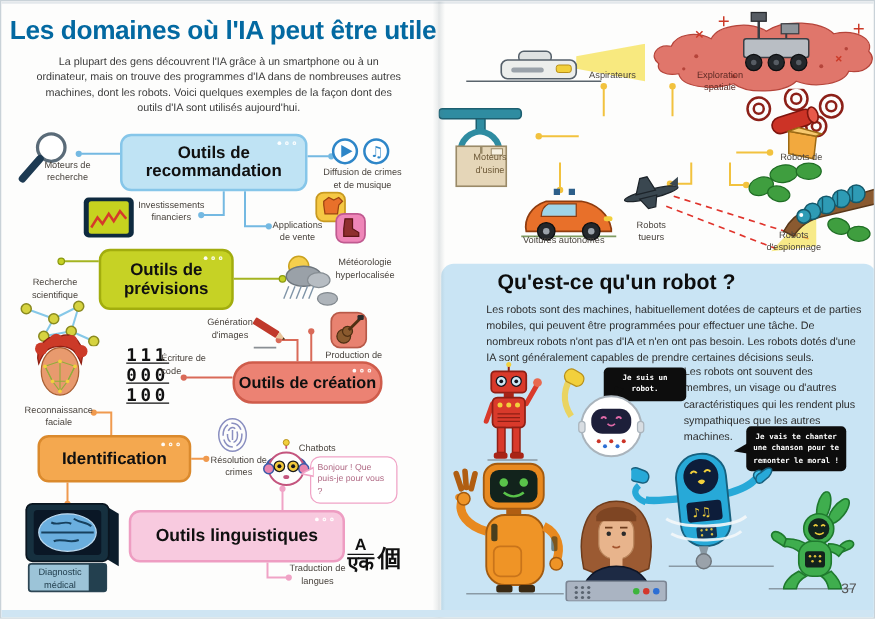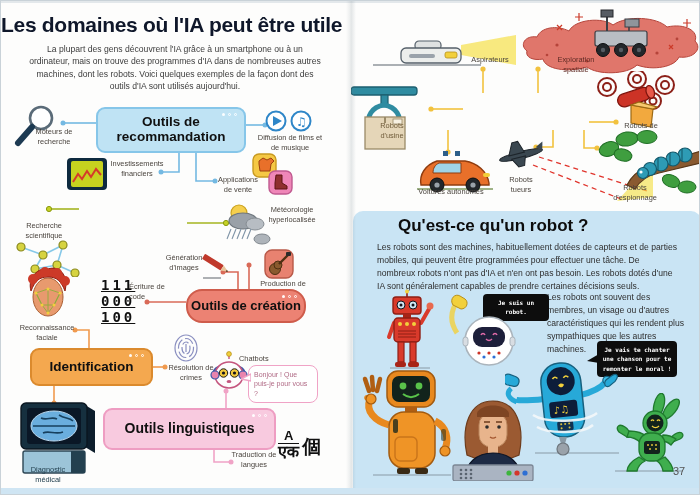--- a/index.html
+++ b/index.html
@@ -8,22 +8,22 @@
     background:#fdfdfc;overflow:hidden;
     font-family:"Liberation Sans",sans-serif;
     border:1px solid #c9d2d8;box-sizing:border-box;
   }
   .abs{position:absolute;}
   .fold{left:345px;top:0;width:10px;height:495px;
     background:linear-gradient(to right,rgba(0,0,0,0) 0%,rgba(90,110,120,.10) 40%,rgba(90,110,120,.16) 52%,rgba(0,0,0,0) 100%);}
   .bottom-strip{left:0;bottom:0;width:700px;height:6px;background:#cfe5f3;}
   .top-line{left:0;top:0;width:700px;height:2px;background:#e3e8eb;}
 
-  .page-title{left:0;top:12px;width:348px;text-align:left;
-    font-size:21px;font-weight:800;color:#0f172a;letter-spacing:-.3px;}
+  .page-title{left:0;top:12px;width:348px;text-align:right;
+    font-size:21px;font-weight:800;color:#0369a1;letter-spacing:-.3px;}
   .intro{left:26px;top:42px;width:296px;text-align:center;
     font-size:8.6px;line-height:1.45;color:#3c3c3c;}
   .pagenum{font-size:11px;color:#555;}
 
   .tool-box{border-radius:9px;border:2px solid;display:flex;align-items:center;justify-content:center;
     text-align:center;font-weight:bold;color:#101010;box-sizing:border-box;line-height:1.1;}
   .win-dots{position:absolute;top:4px;right:7px;display:flex;gap:2.5px;}
   .win-dots i{width:3.4px;height:3.4px;border-radius:50%;box-sizing:border-box;}
   .win-dots i:nth-child(1){background:rgba(255,255,255,.95);}
   .win-dots i:nth-child(2){border:1px solid rgba(255,255,255,.9);}
@@ -144,37 +144,45 @@
       </span>
     <span style="width:120px;">Outils de recommandation</span>
   </div>
 
   <svg class="abs" style="left:264px;top:108px;" width="50" height="24" viewBox="0 0 50 24">
     <circle cx="11" cy="12" r="9.5" fill="#fff" stroke="#2e86c8" stroke-width="2"></circle>
     <path d="M8,7 L17,12 L8,17 Z" fill="#2e86c8"></path>
     <circle cx="36" cy="12" r="9.5" fill="#fff" stroke="#2e86c8" stroke-width="2"></circle>
     <text x="31" y="16.5" font-size="12" font-weight="bold" fill="#2e86c8" font-family="DejaVu Sans, sans-serif">♫</text>
   </svg>
-  <div class="abs node-label" style="left:256px;top:132px;width:66px;">Diffusion de films et de musique</div>
+  <div class="abs node-label" style="left:256px;top:132px;width:66px;">Diffusion de crimes et de musique</div>
 
   <svg class="abs" style="left:64px;top:155px;" width="44" height="38" viewBox="0 0 44 38">
     <rect x="2" y="2" width="40" height="32" rx="4" fill="#0e2a3f"></rect>
     <rect x="6" y="5" width="32" height="26" rx="2" fill="#c6d21f"></rect>
     <polyline points="8,26 13,18 17,23 22,15 26,21 31,13 36,19" stroke="#d53a2a" stroke-width="2" fill="none"></polyline>
   </svg>
   <div class="abs node-label" style="left:106px;top:158px;width:60px;">Investissements financiers</div>
 
   <svg class="abs" style="left:250px;top:152px;" width="44" height="44" viewBox="0 0 44 44">
     <rect x="2" y="1" width="23" height="23" rx="6" fill="#f5c844" stroke="#c89a20" stroke-width="1.4"></rect>
     <path d="M8,8 L12,5 L16,7 L20,5 L23,8 L20,11 L19,18 L9,18 L8,11 Z" fill="#e8702a" stroke="#9c4310" stroke-width="1"></path>
     <rect x="18" y="18" width="23" height="23" rx="6" fill="#ef86b8" stroke="#c05a90" stroke-width="1.4"></rect>
     <path d="M25,22 L31,22 L31,30 L36,33 L36,36 L24,36 L24,30 Z" fill="#8f2f2f" stroke="#5e1515" stroke-width="1"></path>
   </svg>
   <div class="abs node-label" style="left:214px;top:174px;width:46px;">Applications de vente</div>
 
+  <div class="abs tool-box" style="left:78px;top:198px;width:108px;height:49px;background:#c6d225;border-color:#a2ad0e;font-size:13.5px;">
+    <span class="win-dots">
+        <i></i>
+        <i></i>
+        <i></i>
+      </span>
+    <span style="width:86px;">Outils de prévisions</span>
+  </div>
 
   <div class="abs node-label" style="left:16px;top:220px;width:54px;">Recherche scientifique</div>
 
   <svg class="abs" style="left:12px;top:236px;" width="68" height="40" viewBox="0 0 68 40">
     <g stroke="#86c8e8" stroke-width="1.6">
       <line x1="8" y1="10" x2="30" y2="18"></line>
         <line x1="30" y1="18" x2="50" y2="8"></line>
       <line x1="30" y1="18" x2="22" y2="32"></line>
         <line x1="22" y1="32" x2="44" y2="28"></line>
       <line x1="44" y1="28" x2="62" y2="36"></line>
@@ -303,21 +311,21 @@
 
   <svg class="abs" style="left:18px;top:400px;" width="80" height="76" viewBox="0 0 80 76">
     <polygon points="66,4 76,10 76,52 66,46" fill="#0c1d2b"></polygon>
     <rect x="2" y="2" width="66" height="46" rx="5" fill="#16303f" stroke="#0a1620" stroke-width="1.4"></rect>
     <rect x="8" y="7" width="54" height="36" rx="3" fill="#0a1726"></rect>
     <ellipse cx="35" cy="25" rx="23" ry="15" fill="#6aaede" stroke="#bcd9ef" stroke-width="1"></ellipse>
     <path d="M14,25 L56,25 M22,17 C28,20 32,15 38,18 M24,32 C30,29 36,34 44,31 M40,14 C46,18 50,16 54,20" stroke="#17405e" stroke-width="1.6" fill="none"></path>
     <rect x="4" y="50" width="62" height="22" rx="2" fill="#9cc4d8" stroke="#2d4654" stroke-width="1.4"></rect>
     <rect x="52" y="50" width="14" height="22" fill="#23404f"></rect>
   </svg>
-  <div class="abs node-label" style="left:24px;top:452px;width:46px;color:#23404f;margin-top:12px;">Diagnostic médical</div>
+  <div class="abs node-label" style="left:24px;top:452px;width:46px;color:#23404f;">Diagnostic médical</div>
 
   <div class="abs tool-box" style="left:102px;top:407px;width:173px;height:42px;background:#f8cadf;border-color:#ee9dc2;font-size:14px;">
     <span class="win-dots">
         <i></i>
         <i></i>
         <i></i>
       </span>
     <span>Outils linguistiques</span>
   </div>
 
@@ -401,21 +409,21 @@
 
   <svg class="abs" style="left:350px;top:82px;" width="80" height="70" viewBox="0 0 80 70">
     <rect x="0" y="4" width="66" height="8" rx="3" fill="#2f8ca1" stroke="#1d5f70" stroke-width="1.3"></rect>
     <rect x="30" y="12" width="7" height="10" fill="#2f8ca1" stroke="#1d5f70" stroke-width="1.2"></rect>
     <path d="M33,22 C20,24 16,34 18,42" stroke="#2f8ca1" stroke-width="5" fill="none" stroke-linecap="round"></path>
     <path d="M33,22 C46,24 50,34 48,42" stroke="#2f8ca1" stroke-width="5" fill="none" stroke-linecap="round"></path>
     <rect x="14" y="34" width="40" height="32" fill="#e5d6b8" stroke="#9a8a68" stroke-width="1.3"></rect>
     <line x1="34" y1="34" x2="34" y2="40" stroke="#9a8a68" stroke-width="2"></line>
     <rect x="42" y="36" width="9" height="5" fill="#f7f1e2" stroke="#9a8a68" stroke-width=".8"></rect>
   </svg>
-  <div class="abs node-label" style="left:370px;top:120px;width:42px;color:#6e5a38;">Robots d'usine</div>
+  <div class="abs node-label" style="left:370px;top:120px;width:42px;color:#6e5a38;">Moteurs d'usine</div>
 
 
   <svg class="abs" style="left:414px;top:148px;" width="80" height="44" viewBox="0 0 80 44">
     <line x1="2" y1="40" x2="78" y2="40" stroke="#7f9a60" stroke-width="1.4"></line>
     <rect x="28" y="2" width="5" height="5" fill="#2d5f8a"></rect>
       <rect x="40" y="2" width="5" height="5" fill="#2d5f8a"></rect>
     <path d="M6,36 C4,26 10,16 22,12 L50,12 C62,14 72,22 74,34 L74,36 Z" fill="#e8702a" stroke="#8f3c0f" stroke-width="1.4"></path>
     <path d="M24,14 L46,14 L46,24 L18,24 C18,19 20,16 24,14 Z" fill="#9fd4e8" stroke="#8f3c0f" stroke-width="1"></path>
     <circle cx="22" cy="36" r="7" fill="#23272b" stroke="#0d0f11" stroke-width="1"></circle>
       <circle cx="22" cy="36" r="2.6" fill="#9aa2aa"></circle>
@@ -460,21 +468,21 @@
         <path d="M95,22 L95,34 M83,26 L83,38 M71,31 L71,43"></path>
       </g>
     <circle cx="56" cy="46" r="5.5" fill="#2e9bb5" stroke="#14596b" stroke-width="1.2"></circle>
     <circle cx="54" cy="45" r="1.6" fill="#fff"></circle>
   </svg>
   <div class="abs node-label" style="left:604px;top:182px;width:60px;">Robots d'espionnage</div>
 
   <div class="abs blue-panel"></div>
 
   <div class="abs section-heading" style="left:397px;top:215px;">Qu'est-ce qu'un robot ?</div>
-  <div class="abs body-text" style="left:376px;top:240px;width:302px;">Les robots sont des machines, habituellement dotées de capteurs et de parties mobiles, qui peuvent être programmées pour effectuer une tâche. De nombreux robots n'ont pas d'IA et n'en ont pas besoin. Les robots dotés d'une IA sont généralement capables de prendre certaines décisions seuls.</div>
+  <div class="abs body-text" style="left:388px;top:240px;width:302px;">Les robots sont des machines, habituellement dotées de capteurs et de parties mobiles, qui peuvent être programmées pour effectuer une tâche. De nombreux robots n'ont pas d'IA et n'en ont pas besoin. Les robots dotés d'une IA sont généralement capables de prendre certaines décisions seuls.</div>
   <div class="abs body-text" style="left:546px;top:290px;width:142px;">Les robots ont souvent des membres, un visage ou d'autres caractéristiques qui les rendent plus sympathiques que les autres machines.</div>
 
   <div class="abs pixel-bubble" style="left:482px;top:293px;width:56px;">Je suis un robot.</div>
   <svg class="abs" style="left:488px;top:308px;" width="10" height="10" viewBox="0 0 10 10">
       <polygon points="2,10 3,0 10,2" fill="#0d0d0d"></polygon>
     </svg>
 
   <div class="abs pixel-bubble" style="left:596px;top:340px;width:70px;">Je vais te chanter une chanson pour te remonter le moral !</div>
   <svg class="abs" style="left:586px;top:352px;" width="12" height="12" viewBox="0 0 12 12">
       <polygon points="0,8 12,1 12,10" fill="#0d0d0d"></polygon>

